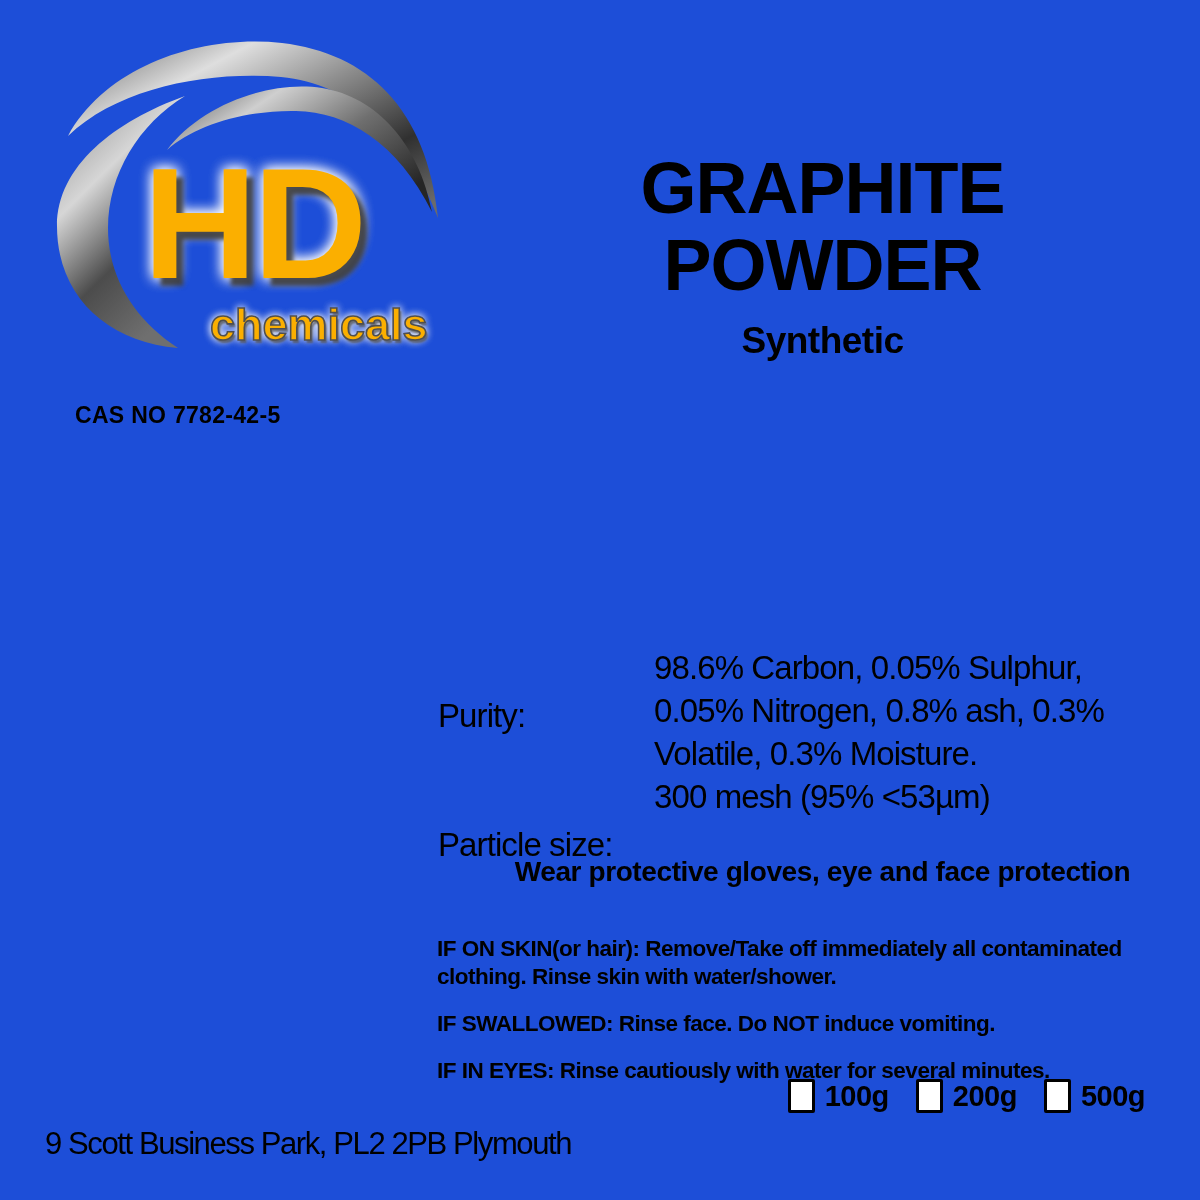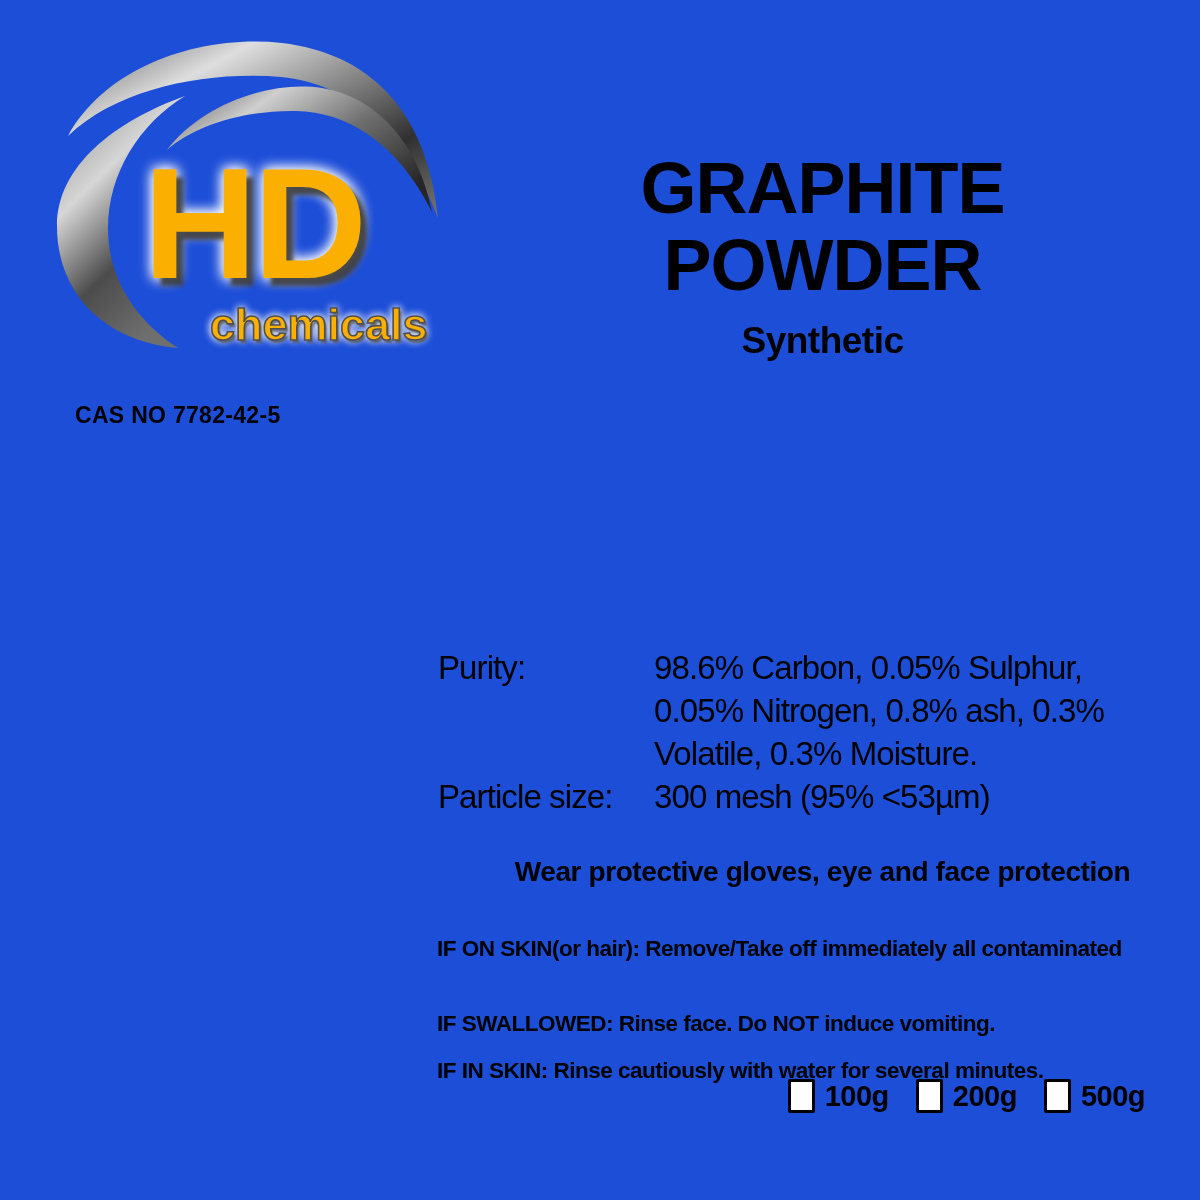--- a/index.html
+++ b/index.html
@@ -48,21 +48,21 @@
     text-align:center;font-weight:bold;
     font-size:37px;letter-spacing:-.5px;
   }
 
   
   .specs{
     position:absolute;left:438px;top:646px;width:740px;
     font-size:33px;line-height:43px;letter-spacing:-.9px;
   }
   .spec-row{display:flex;}
-  .spec-label{width:216px;flex:0 0 216px;white-space:nowrap;}
+  .spec-label{width:216px;flex:0 0 216px;white-space:nowrap;margin-top:48px;}
   .spec-val div, .spec-val{white-space:nowrap;}
 
   
   .ppe{
     position:absolute;left:435px;top:856px;width:775px;
     text-align:center;font-weight:bold;
     font-size:28px;letter-spacing:-.4px;
   }
   .warn{
     position:absolute;left:437px;width:745px;
@@ -158,39 +158,41 @@
     <div class="spec-row">
       <div class="spec-label">Particle size:</div>
       <div class="spec-val">300 mesh (95% &lt;53µm)</div>
     </div>
   </div>
 
   <div class="ppe">Wear protective gloves, eye and face protection</div>
 
   <div class="warn warn-skin">
     <div>IF ON SKIN(or hair): Remove/Take off immediately all contaminated</div>
+    <div>clothing. Rinse skin with water/shower.</div>
   </div>
 
   <div class="warn warn-swallowed">
     <div>IF SWALLOWED: Rinse face. Do NOT induce vomiting.</div>
   </div>
 
   <div class="warn warn-eyes">
-    <div>IF IN SKIN: Rinse cautiously with water for several minutes.</div>
+    <div>IF IN EYES: Rinse cautiously with water for several minutes.</div>
   </div>
 
   <div class="sizes">
     <div class="size-opt">
       <div class="size-box"></div>
       <div class="size-label">100g</div>
     </div>
     <div class="size-opt">
       <div class="size-box"></div>
       <div class="size-label">200g</div>
     </div>
     <div class="size-opt">
       <div class="size-box"></div>
       <div class="size-label">500g</div>
     </div>
   </div>
 
+  <div class="footer-address">9 Scott Business Park, PL2 2PB Plymouth</div>
 
 </div>
 
 </body></html>

